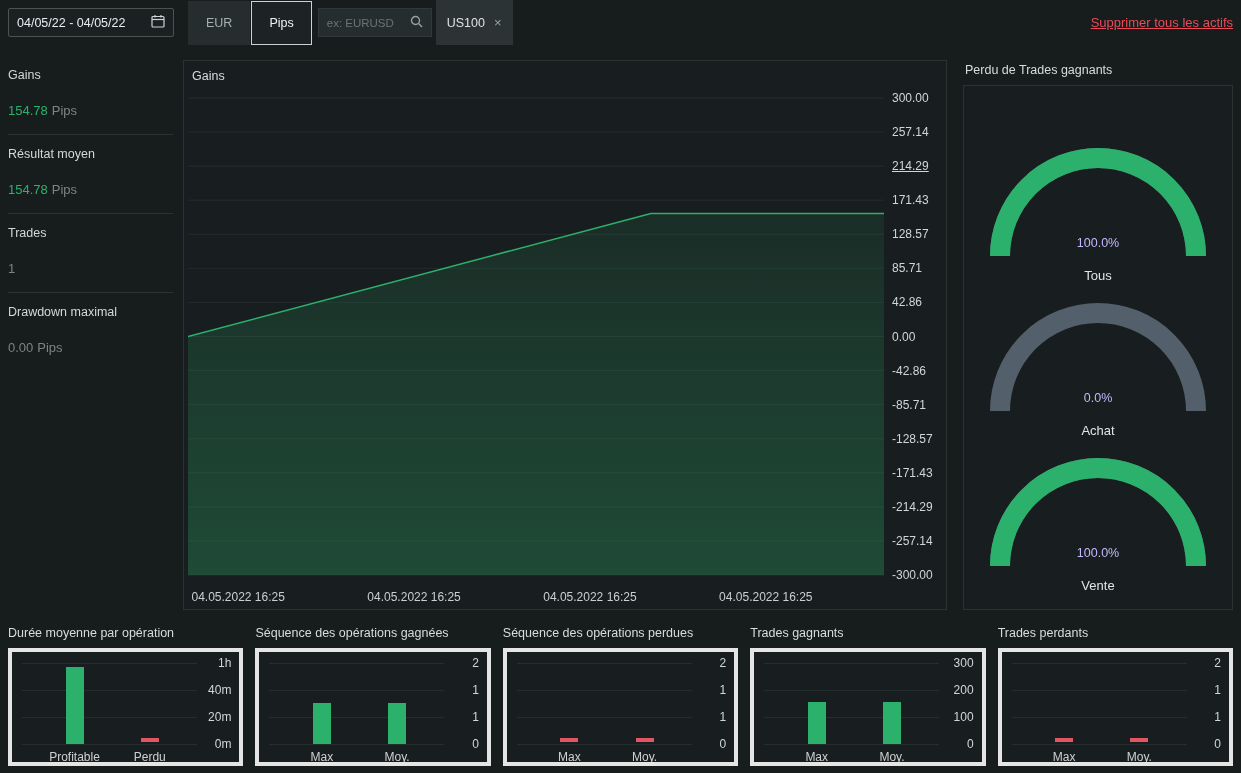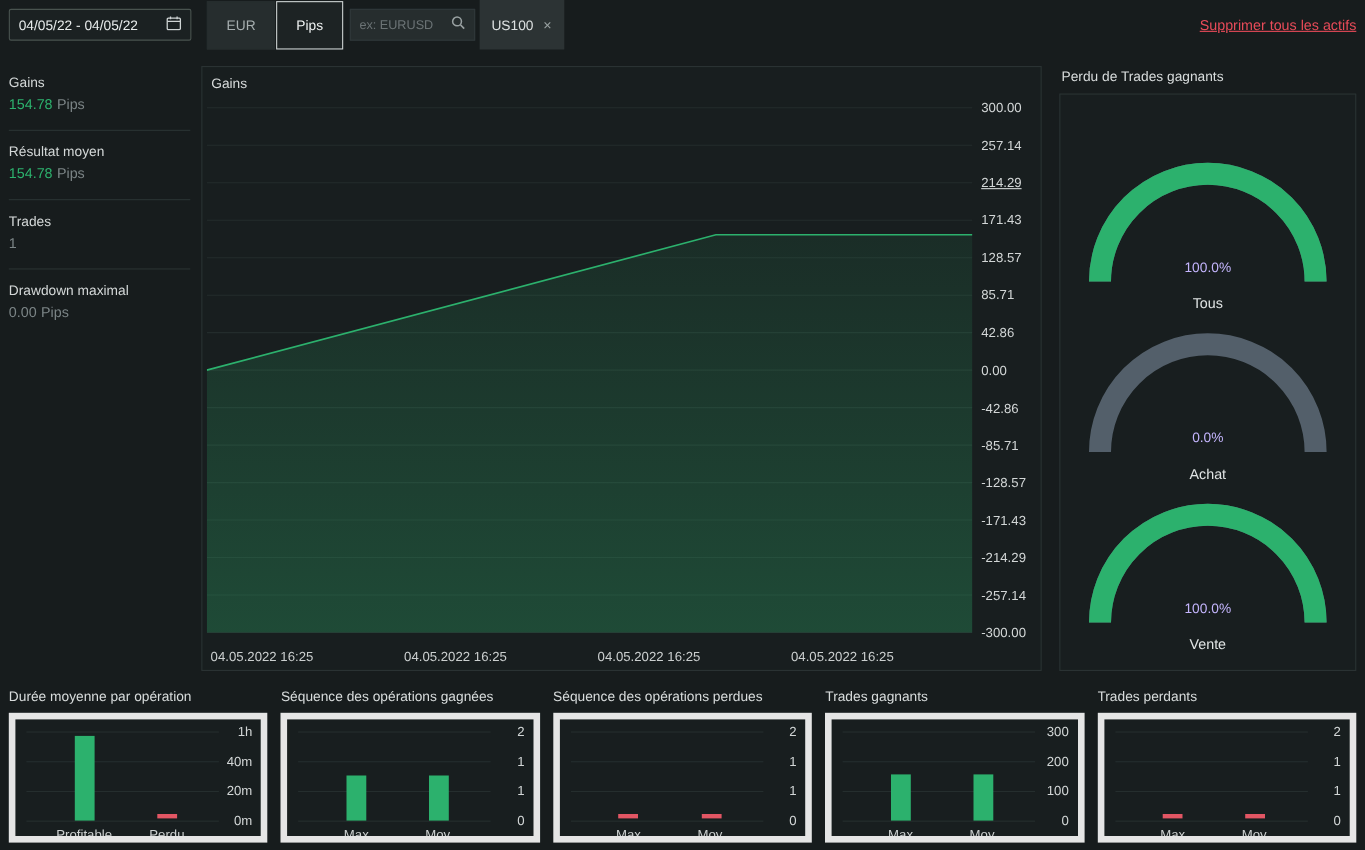--- a/index.html
+++ b/index.html
@@ -23,21 +23,21 @@
     font-size:12.5px; color:#dde1e1; cursor:pointer;justify-content:flex-end; }
   .tag-close { margin-left:9px; color:#9aa2a2; font-size:13px; cursor:pointer; }
   .clear-link { margin-left:auto; font-size:13px; color:#e84b59; text-decoration:underline; cursor:pointer; }
 
   
   .content-row { display:flex; height:550px; flex:0 0 auto; }
   .sidebar { width:165px; margin-right:10px; flex:0 0 auto; }
   .stat { padding:8px 0 16px 0; border-bottom:1px solid #2a3333; margin-bottom:4px; }
   .stat.last { border-bottom:none; }
   .stat-label { font-size:12.5px; color:#d4d8d8; }
-  .stat-value { margin-top:5px; font-size:13px; }
+  .stat-value { margin-top:21px; font-size:13px; }
   .stat-value .unit { color:#7b8486; margin-left:4px; }
   .green { color:#2cb16d; }
   .muted { color:#7b8486; }
 
   .panel { background:#181e1f; border:1px solid #2a3233; }
   .main-panel { flex:1; padding:5px 0 0 4px; display:flex; flex-direction:column; }
   .panel-title { font-size:12.5px; color:#d8dcdc; padding-left:4px; height:22px; line-height:20px; flex:0 0 auto; }
   .chart-body { display:flex; flex:1; }
   .plot { flex:1; position:relative; }
   .plot svg { position:absolute; left:0; top:0; }
@@ -53,21 +53,21 @@
   .gauge-box { flex:1; display:flex; flex-direction:column; align-items:center; padding-top:60px; gap:17px; }
   .gauge { width:220px; position:relative; text-align:center; flex:0 0 auto; }
   .gauge-svg { width:220px; height:120px; display:block; }
   .gauge-pct { position:absolute; top:90px; left:0; width:100%; text-align:center; color:#c4b5fd; font-size:12.5px; }
   .gauge-label { margin-top:2px; font-size:13px; color:#e0e4e4; height:16px; }
 
   
   .bottom-row { display:flex; gap:12px; margin-top:15px; flex:0 0 auto; }
   .mini-card { flex:1; min-width:0; }
   .mini-title { font-size:12.5px; color:#d8dcdc; height:16px; line-height:16px; margin-bottom:7px; white-space:nowrap; overflow:hidden; }
-  .mini-box { position:relative; height:118px; background:#181e1f; border:6px solid #e5e5e5; overflow:hidden; }
+  .mini-box { position:relative; height:118px; background:#181e1f; border:4px solid #e5e5e5; overflow:hidden; }
   .mgrid { position:absolute; height:1px; background:#252e2e; }
   .mtick { position:absolute; right:8px; width:38px; text-align:right; font-size:12px; color:#d2d6d6; height:16px; line-height:16px; }
   .mbar { position:absolute; }
   .mcat { position:absolute; width:84px; text-align:center; font-size:12px; color:#cdd1d1; height:16px; line-height:16px; }
 </style>
 </head>
 <body>
 
 <div class="page">
 

